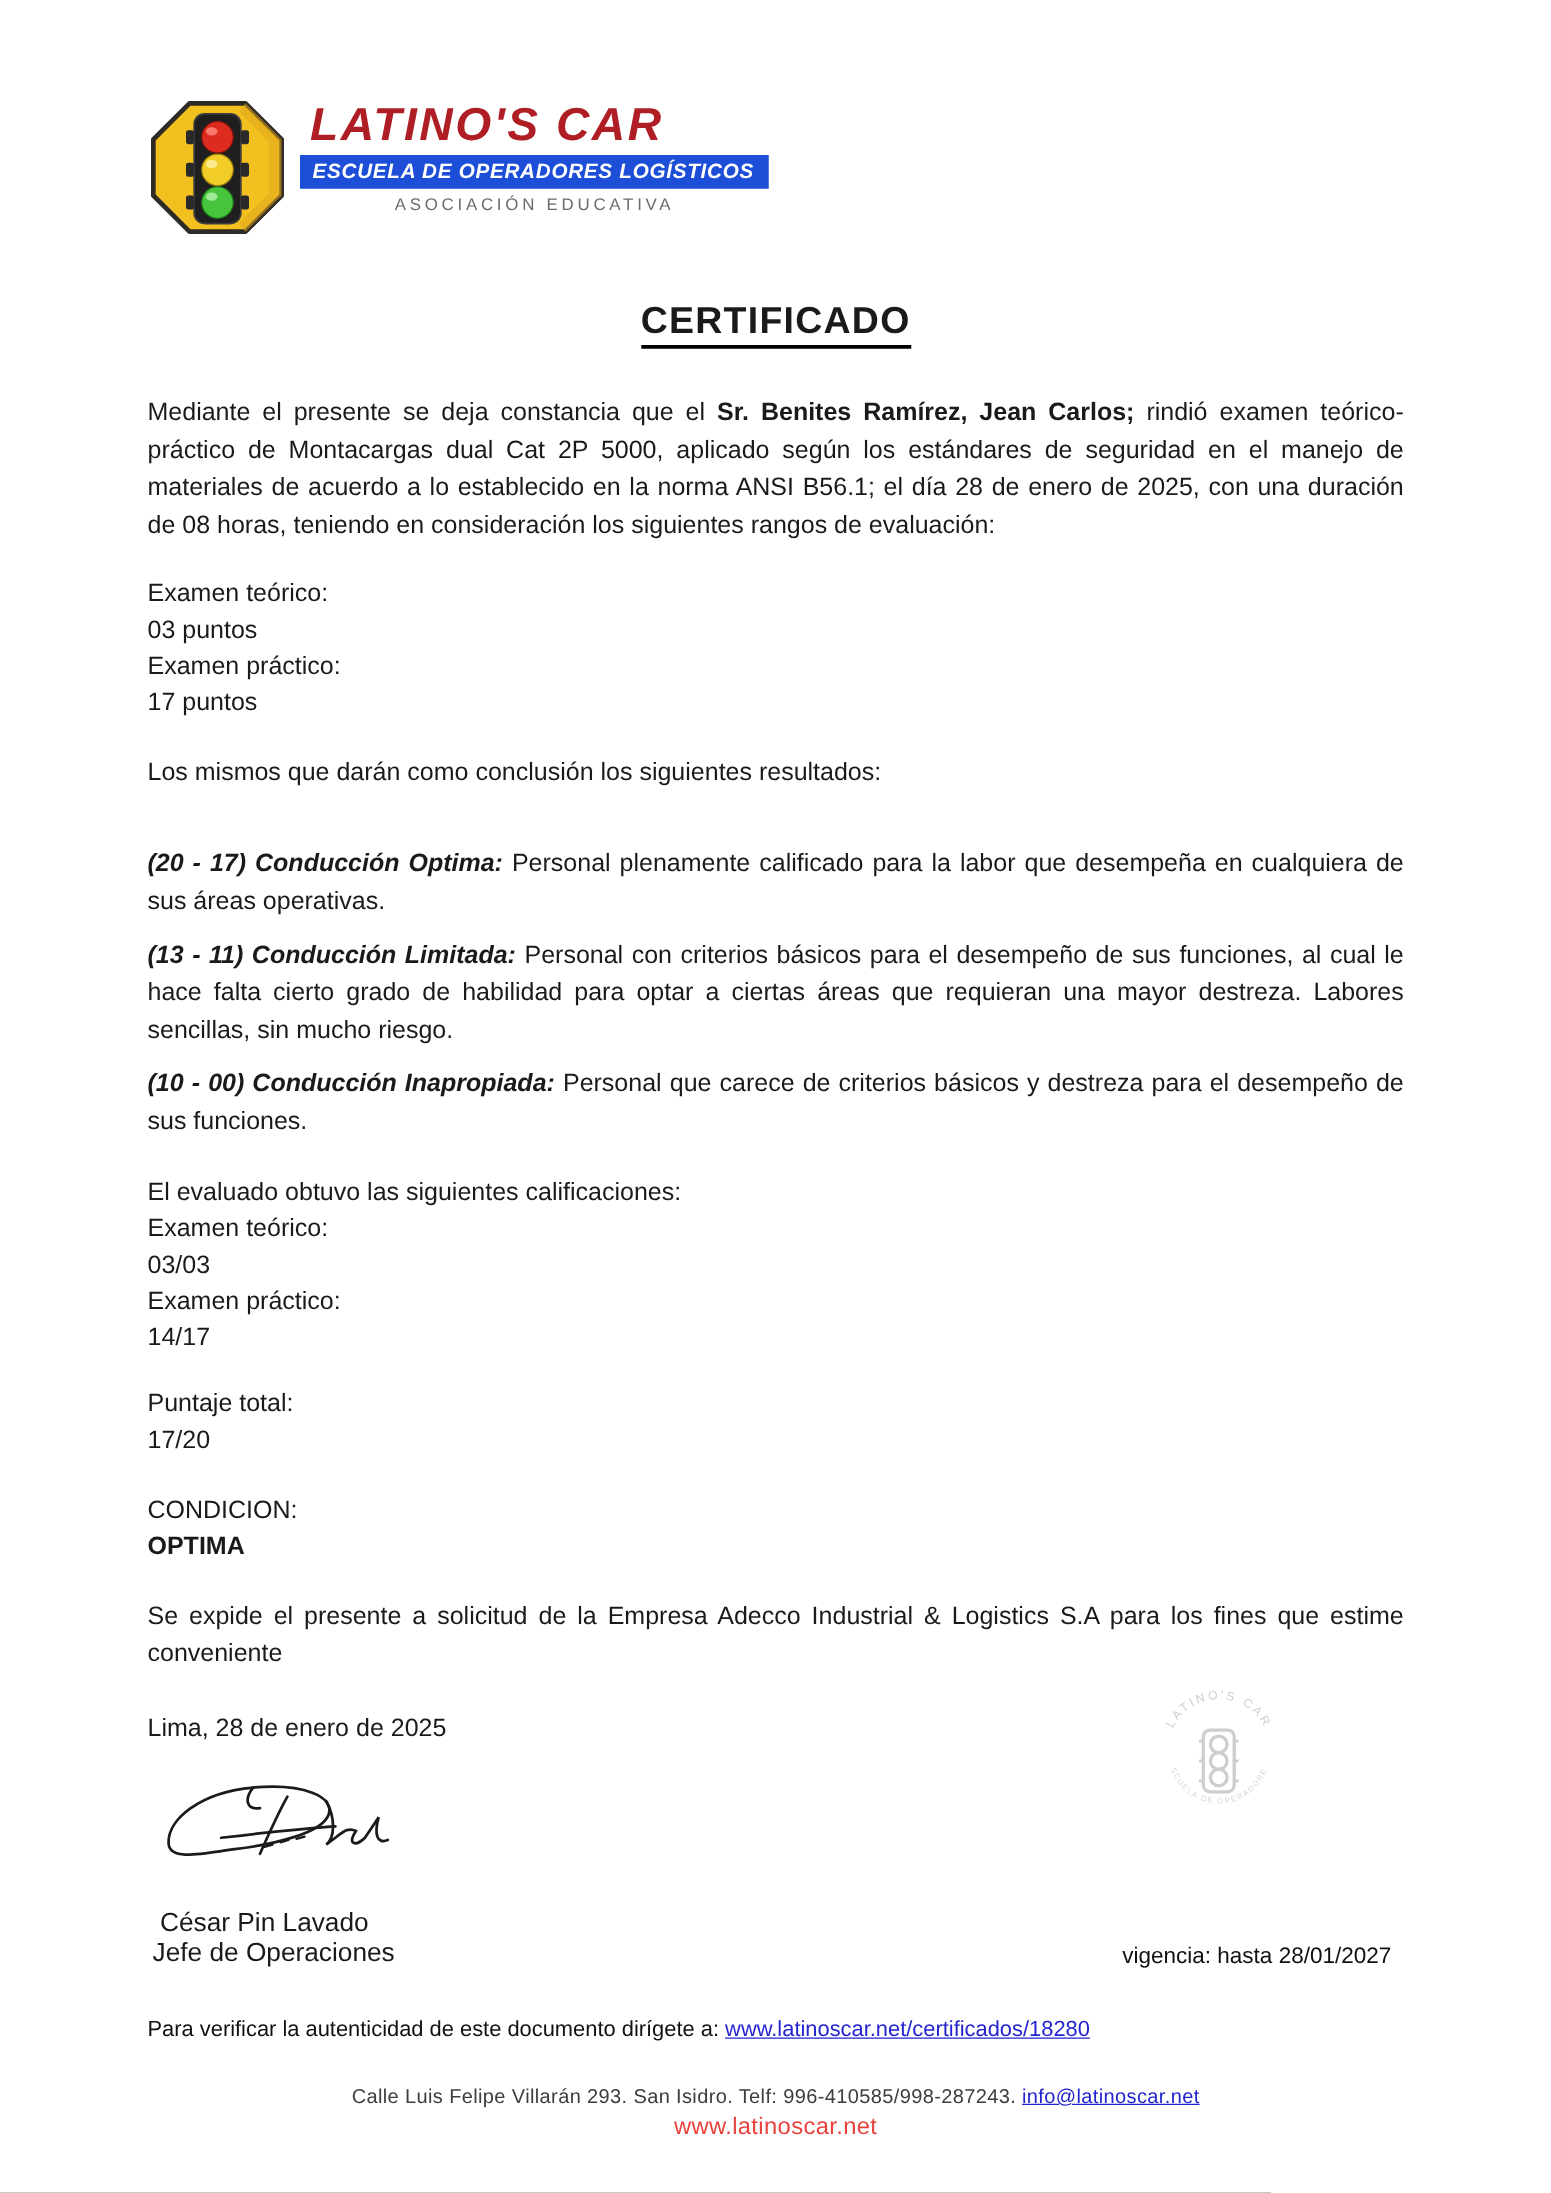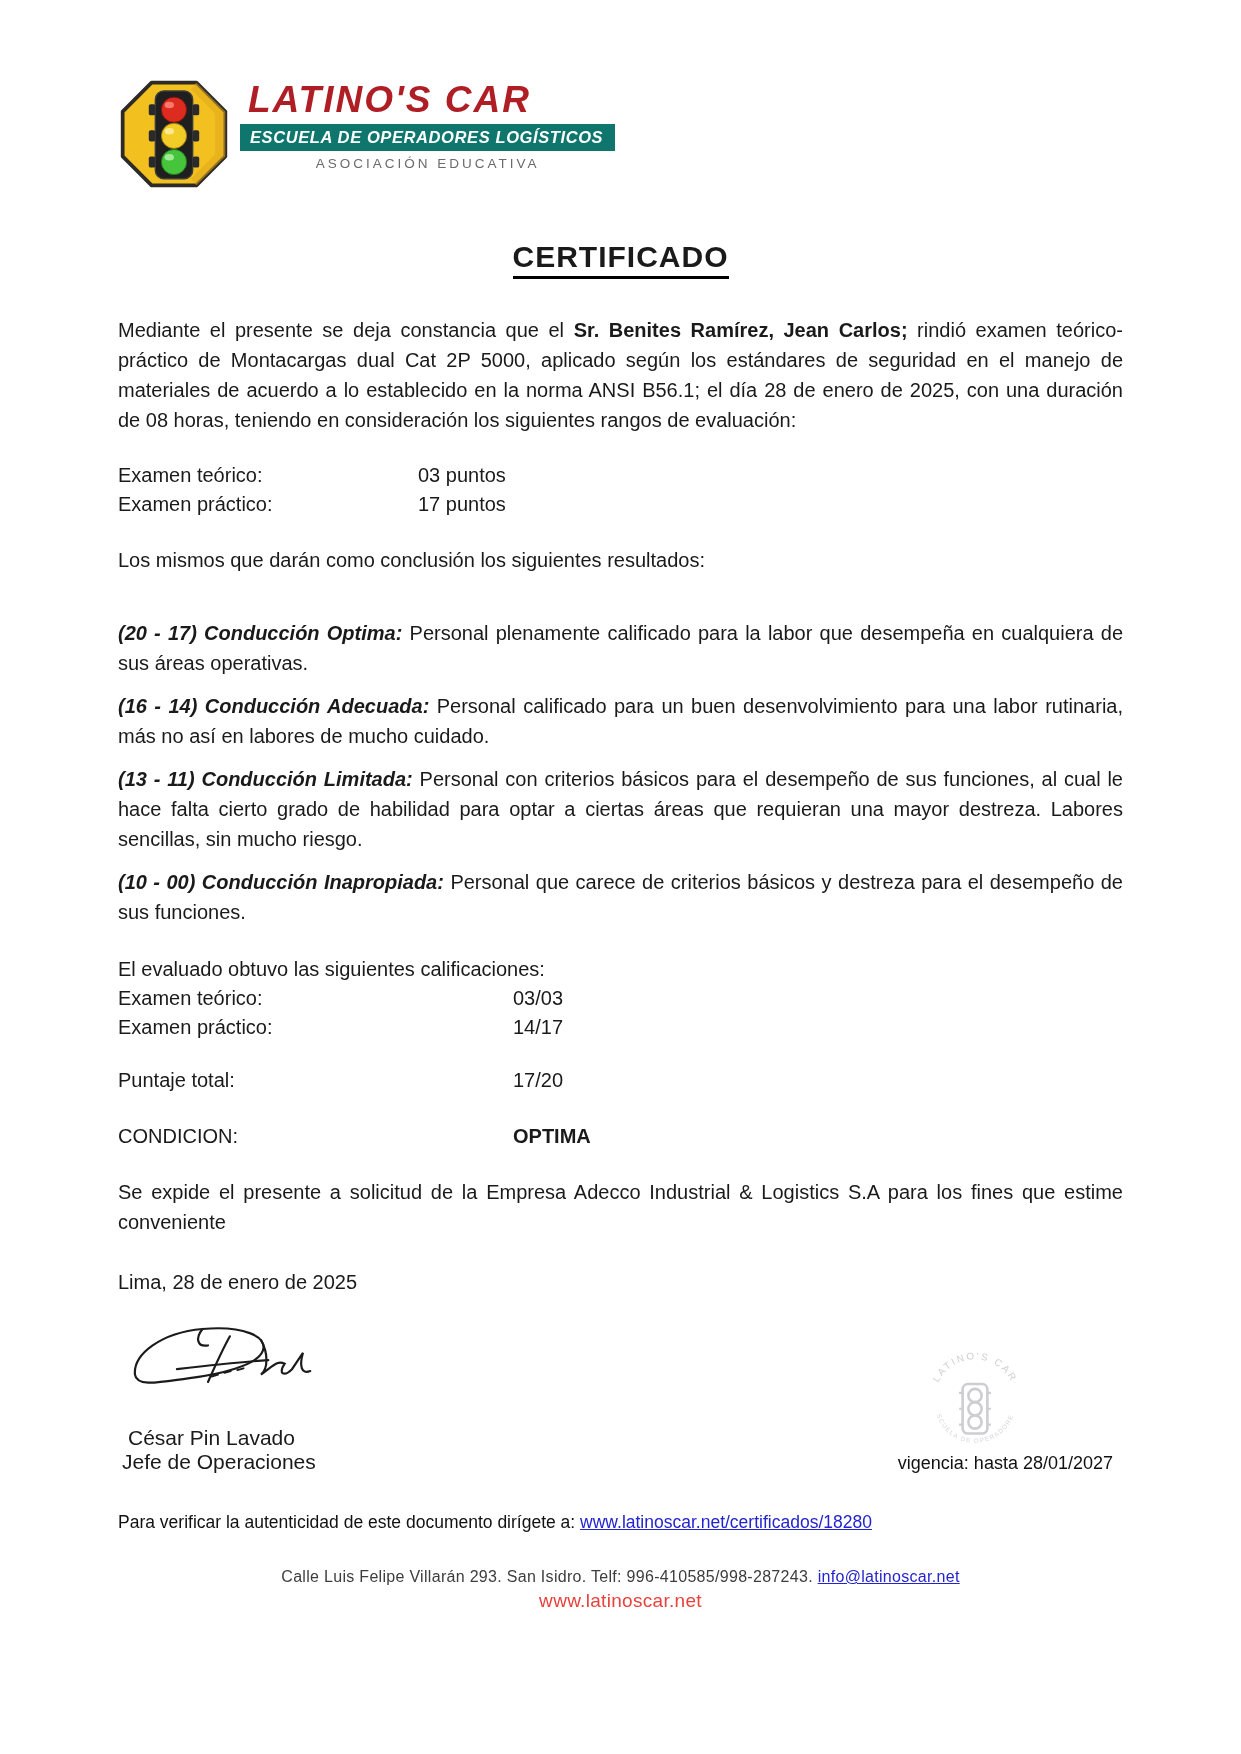--- a/index.html
+++ b/index.html
@@ -18,38 +18,38 @@
   
   .logo-block { display:flex; align-items:flex-start; height:110px; margin-bottom:52px; }
   .logo-mark { width:112px; height:112px; flex:none; }
   .logo-text { margin-left:10px; padding-top:2px; }
   .brand-name {
     font-size:37px; font-weight:bold; font-style:italic;
     letter-spacing:2px; color:#AF1E24; line-height:1.1;
     padding-left:8px;
   }
   .brand-banner {
-    display:inline-block; background:#0f766e; color:#ffffff;
+    display:inline-block; background:#1d4ed8; color:#ffffff;
     font-size:16.5px; font-weight:bold; font-style:italic;
     letter-spacing:.6px; padding:4px 12px 4px 10px; margin-top:3px;
   }
   .brand-tagline {
     text-align:center; color:#6B6B6B; font-size:13.5px;
     letter-spacing:3px; margin-top:5px;
   }
 
   
   .doc-title-wrap { text-align:center; margin-bottom:36px; }
   .doc-title {
     display:inline-block; font-size:30px; font-weight:bold;
     letter-spacing:1px; border-bottom:3px solid #000; padding-bottom:2px;
   }
   p.body { font-size:20px; line-height:30px; text-align:justify; }
   .intro { margin-bottom:26px; }
-  .row { display:flex; font-size:20px; line-height:29px; }
+  .row { display:flex; font-size:20px; line-height:29px;flex-direction:column; }
   .row .lbl { width:300px; flex:none; }
   .row.wide .lbl { width:395px; }
   .ranges { margin-bottom:26px; }
   .results-intro { margin-bottom:43px; text-align:left; }
   .scale-item { line-height:29px; margin-bottom:13px; }
   .scale-item b { font-style:italic; }
   .grades-block { margin-top:28px; }
   .grades-intro { font-size:20px; line-height:29px; }
   .total-row { margin-top:24px; }
   .condition-row { margin-top:27px; }
@@ -119,21 +119,20 @@
     </div>
     <div class="row">
       <span class="lbl">Examen práctico:</span>
       <span>17 puntos</span>
     </div>
   </div>
 
   <p class="body results-intro">Los mismos que darán como conclusión los siguientes resultados:</p>
 
   <p class="body scale-item"><b>(20 - 17) Conducción Optima:</b> <span>Personal plenamente calificado para la labor que desempeña en cualquiera de sus áreas operativas.</span></p>
-  <p class="body scale-item"><b>(16 - 14) Conducción Adecuada:</b> <span>Personal calificado para un buen desenvolvimiento para una labor rutinaria, más no así en labores de mucho cuidado.</span></p>
   <p class="body scale-item"><b>(13 - 11) Conducción Limitada:</b> <span>Personal con criterios básicos para el desempeño de sus funciones, al cual le hace falta cierto grado de habilidad para optar a ciertas áreas que requieran una mayor destreza. Labores sencillas, sin mucho riesgo.</span></p>
   <p class="body scale-item"><b>(10 - 00) Conducción Inapropiada:</b> <span>Personal que carece de criterios básicos y destreza para el desempeño de sus funciones.</span></p>
 
   <div class="grades-block">
     <div class="grades-intro">El evaluado obtuvo las siguientes calificaciones:</div>
     <div class="row wide">
       <span class="lbl">Examen teórico:</span>
       <span>03/03</span>
     </div>
     <div class="row wide">

